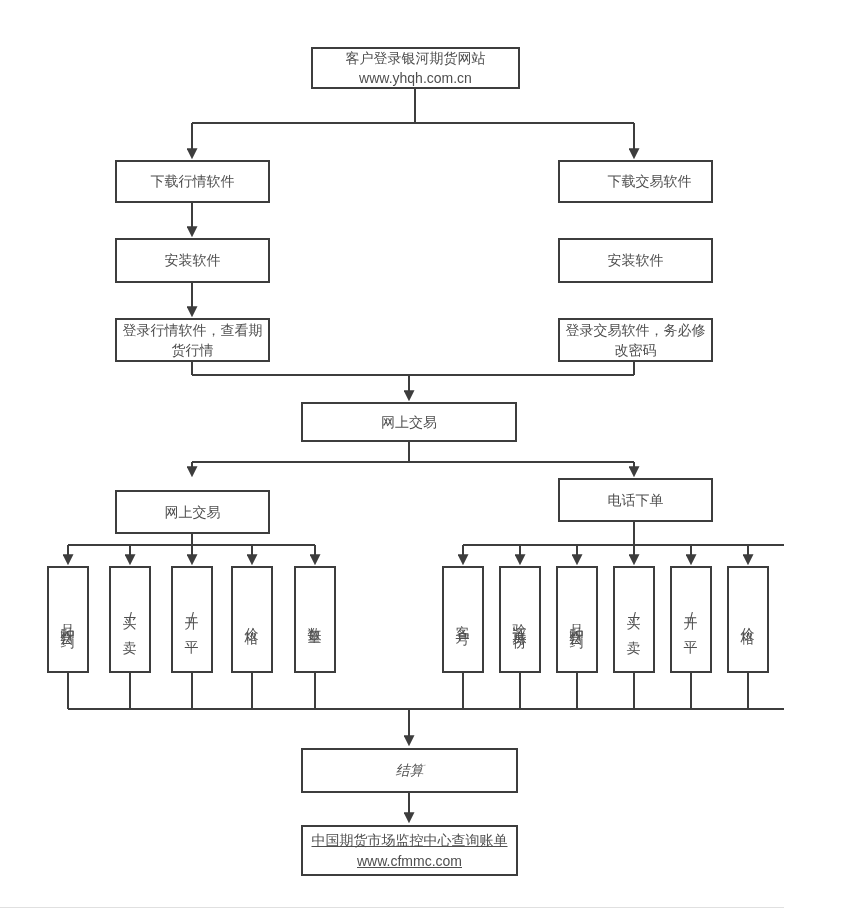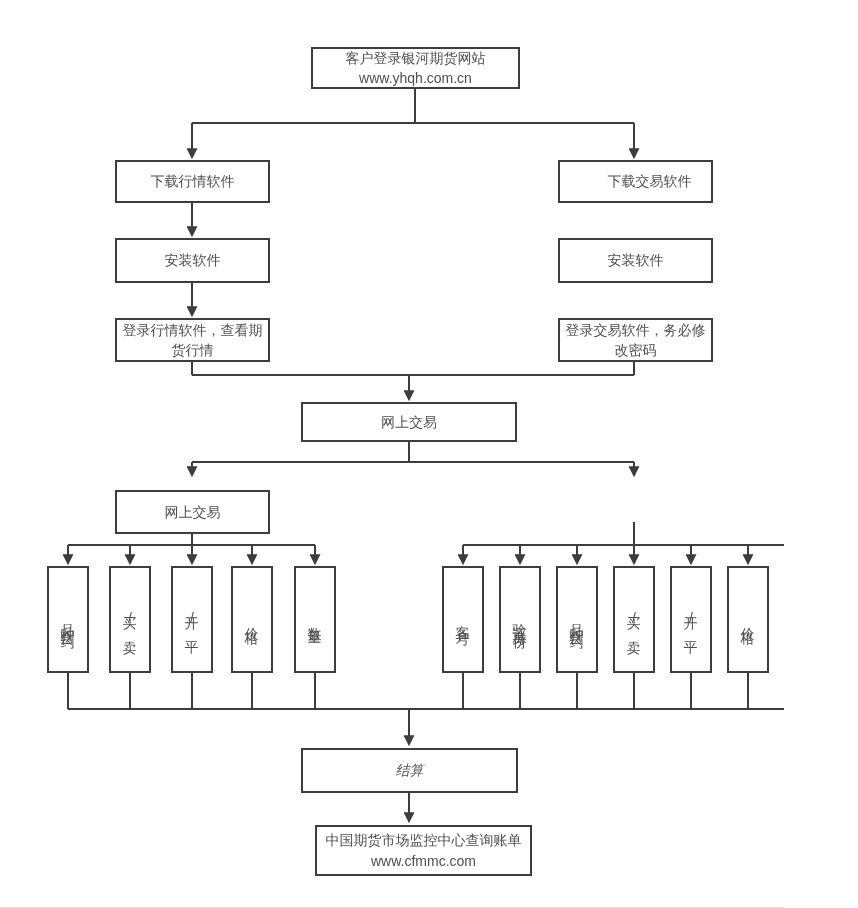--- a/index.html
+++ b/index.html
@@ -115,36 +115,37 @@
 
   <div class="node" style="left:115px; top:238px; width:155px; height:45px;">安装软件</div>
   <div class="node" style="left:558px; top:238px; width:155px; height:45px;">安装软件</div>
 
   <div class="node pad" style="left:115px; top:318px; width:155px; height:44px;">登录行情软件，查看期货行情</div>
   <div class="node pad" style="left:558px; top:318px; width:155px; height:44px;">登录交易软件，务必修改密码</div>
 
   <div class="node" style="left:301px; top:402px; width:216px; height:40px;">网上交易</div>
 
   <div class="node" style="left:115px; top:490px; width:155px; height:44px;">网上交易</div>
+  <div class="node" style="left:558px; top:478px; width:155px; height:44px;">电话下单</div>
 
   <div class="vnode" style="left:47px;">品种合约</div>
   <div class="vnode" style="left:109px;">买/卖</div>
   <div class="vnode" style="left:171px;">开/平</div>
   <div class="vnode" style="left:231px;">价格</div>
   <div class="vnode" style="left:294px;">数量</div>
 
   <div class="vnode" style="left:442px;">客户号</div>
   <div class="vnode" style="left:499px;">验证身份</div>
   <div class="vnode" style="left:556px;">品种合约</div>
   <div class="vnode" style="left:613px;">买/卖</div>
   <div class="vnode" style="left:670px;">开/平</div>
   <div class="vnode" style="left:727px;">价格</div>
   <div class="vnode" style="left:784px;">数量</div>
 
   <div class="node" style="left:301px; top:748px; width:217px; height:45px;font-style:italic;">结算</div>
 
-  <div class="node" style="left:315px; top:825px; width:217px; height:51px;">
+  <div class="node" style="left:301px; top:825px; width:217px; height:51px;text-decoration:underline;">
     <div>中国期货市场监控中心查询账单</div>
     <div>www.cfmmc.com</div>
   </div>
 
   <div class="page-edge"></div>
 </div>
 
 </body></html>

